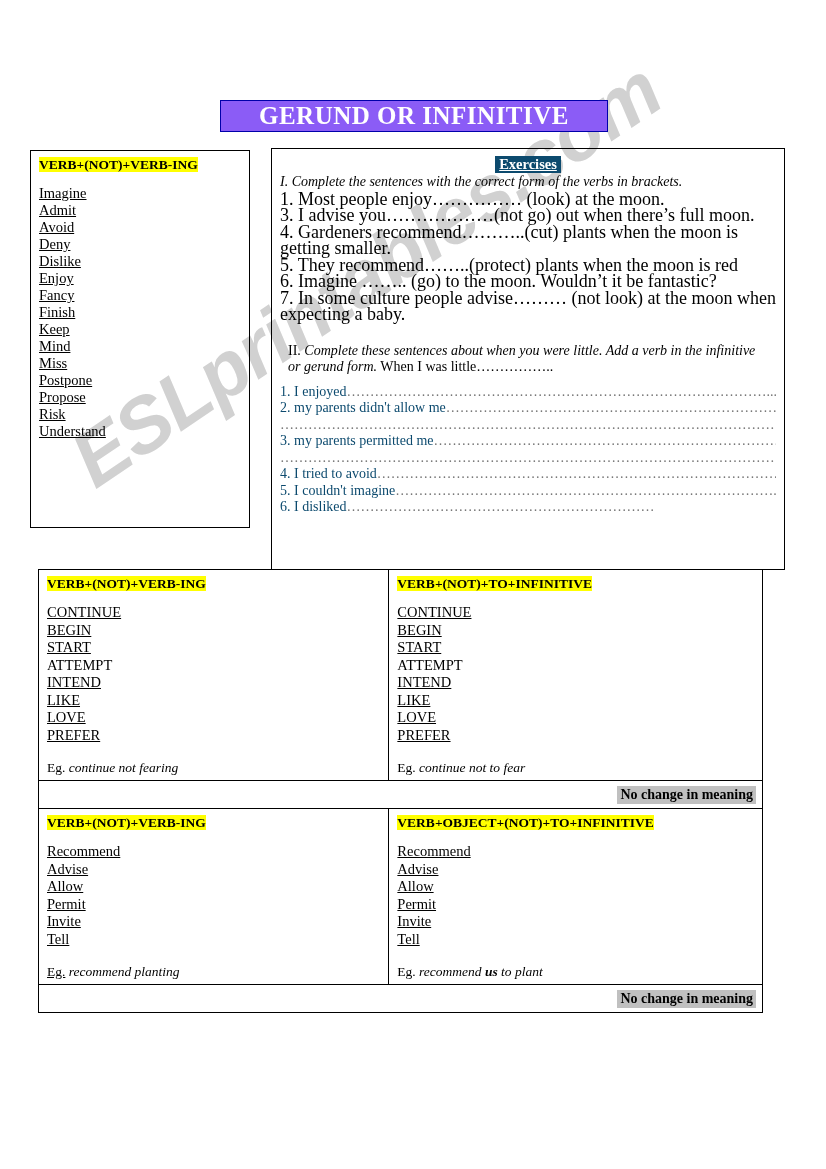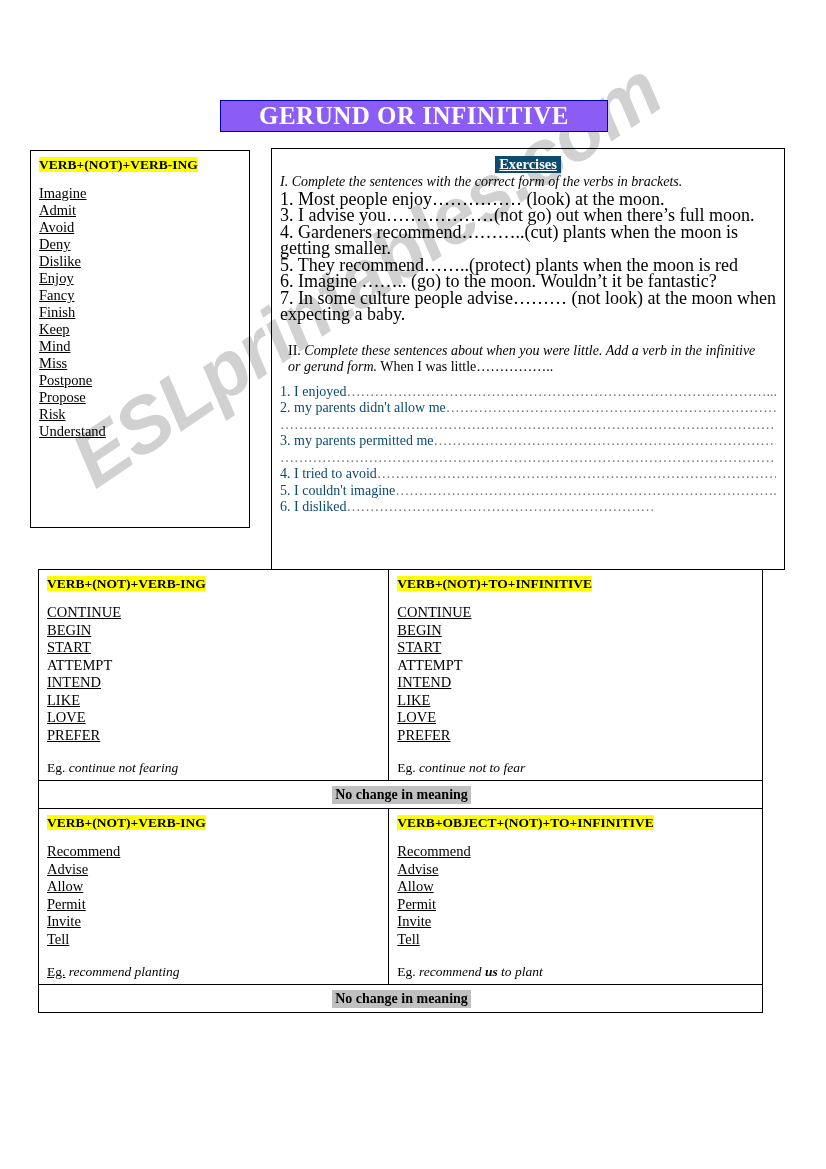--- a/index.html
+++ b/index.html
@@ -173,21 +173,21 @@
   }
   #bottom-table td {
     border: 1px solid #000000;
     vertical-align: top;
     padding: 4px 6px 4px 8px;
     background: transparent;
   }
   td.cell-left { width: 355px; }
   td.cell-right { width: 370px; }
   td.nochange {
-    text-align: center;
+    text-align: right;
     padding: 0;
     border-top: 2px solid #000000;
     border-bottom: 2px solid #000000;
     height: 18px;
   }
   .nochange-txt {
     display: inline-block;
     background: #c0c0c0;
     font-weight: bold;
     font-size: 14px;

